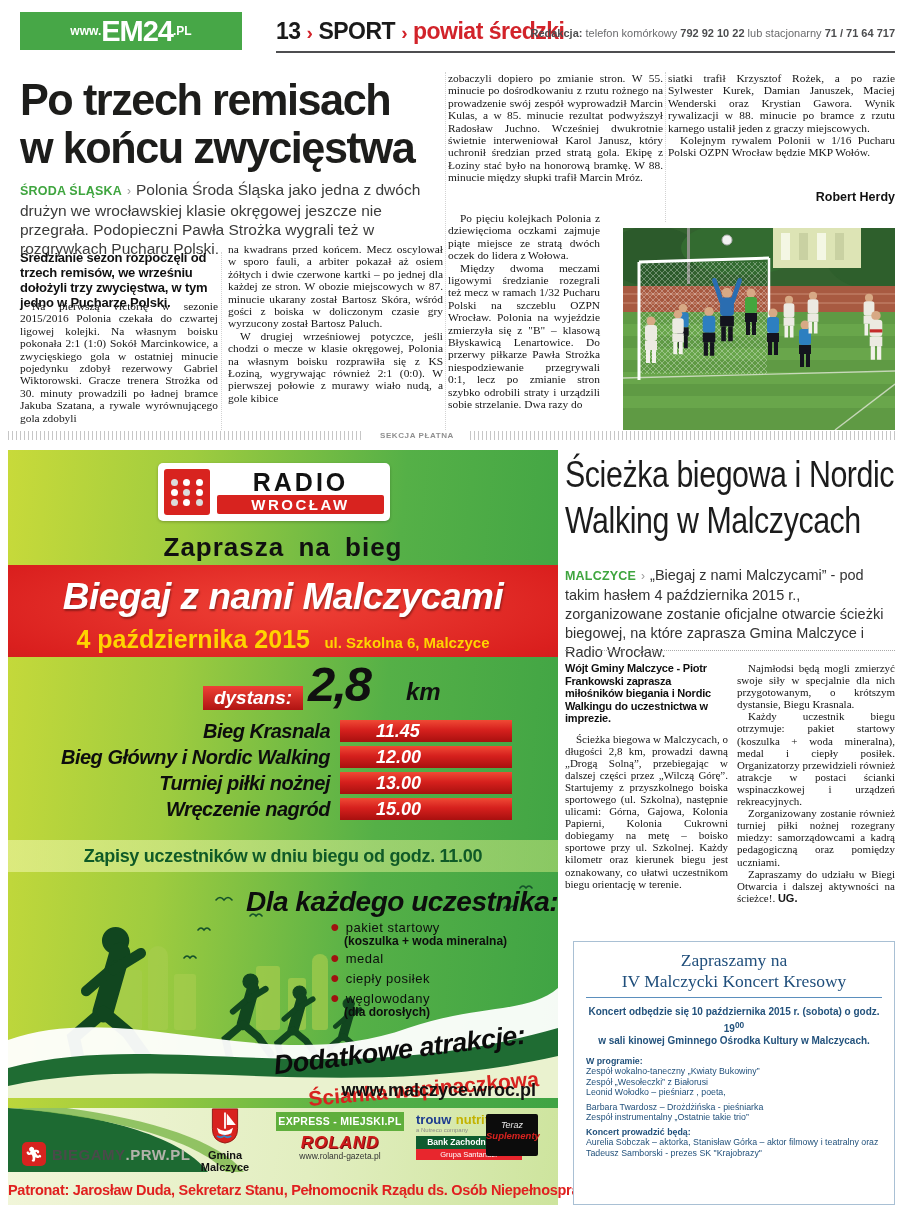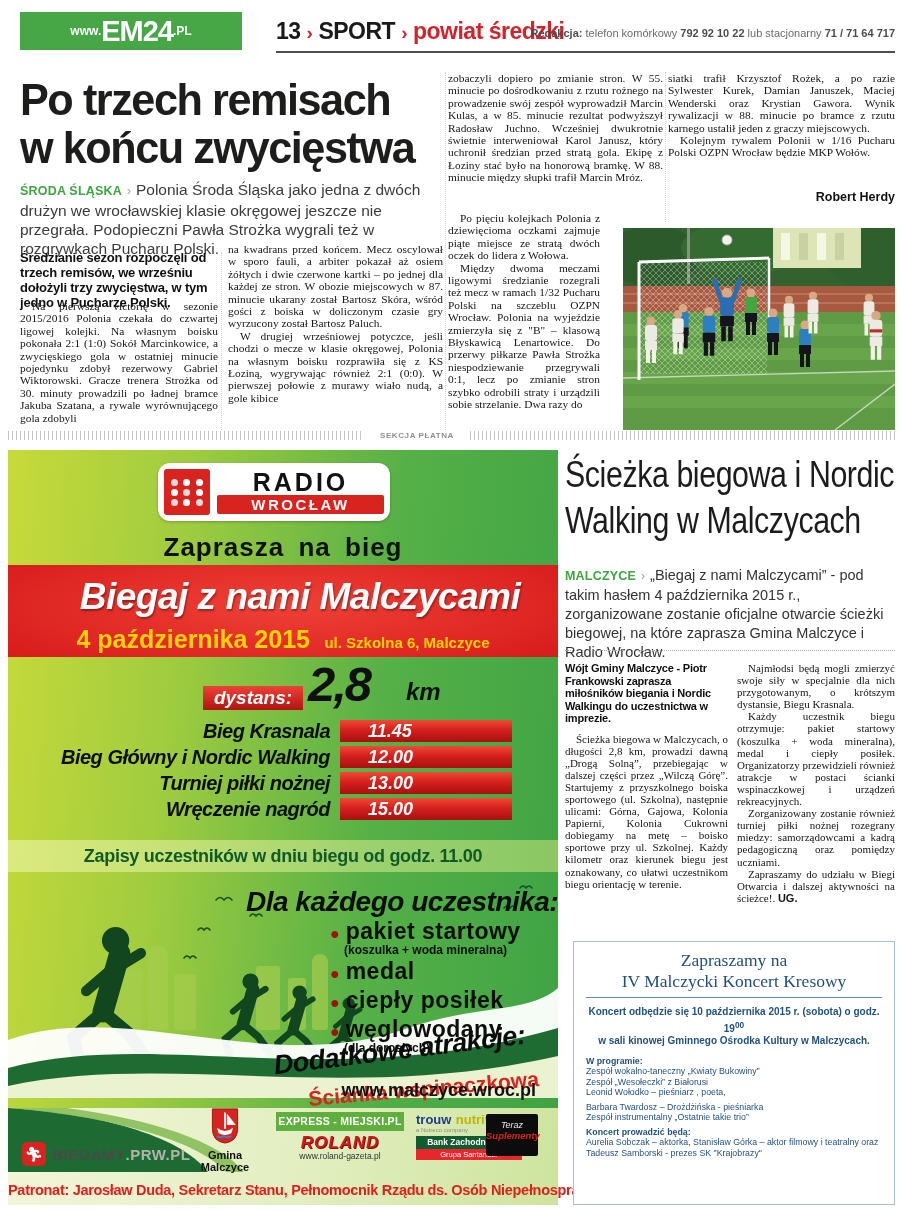--- a/index.html
+++ b/index.html
@@ -42,56 +42,56 @@
   
   .hatch-row{left:8px;top:431px;width:887px;display:flex;align-items:center;}
   .hatch{height:9px;background:repeating-linear-gradient(90deg,#c6c6c6 0,#c6c6c6 1px,transparent 1px,transparent 4px);}
   .hatch.f1{flex:1;}
   .hatch.f2{width:425px;}
   .hatch-label{font-size:8px;font-weight:bold;color:#8f8f8f;letter-spacing:.6px;margin:0 16px;white-space:nowrap;}
 
   
   .ad{left:8px;top:450px;width:550px;height:755px;
       background:linear-gradient(95deg,#c8da3a 0%,#9fcc3f 30%,#55b047 65%,#3ea344 100%);}
-  .radio-box{left:150px;top:13px;width:232px;height:58px;background:#fff;border-radius:12px;
+  .radio-box{left:150px;top:13px;width:232px;height:58px;background:#fff;border-radius:5px;
       box-shadow:0 1px 3px rgba(0,0,0,.25);display:flex;align-items:center;padding:0 6px;box-sizing:border-box;}
   .radio-sq{width:46px;height:46px;background:#d8231f;border-radius:3px;margin-right:7px;
       display:grid;grid-template-columns:repeat(3,1fr);align-content:center;justify-items:center;gap:3px;padding:6px;box-sizing:border-box;}
   .radio-sq i{width:7px;height:7px;border-radius:50%;}
   .radio-txt{flex:1;text-align:center;}
   .radio-txt .r1{font-size:25px;font-weight:bold;letter-spacing:3px;color:#121212;line-height:24px;}
   .radio-txt .r2{background:#d8231f;color:#fff;font-size:15px;font-weight:bold;letter-spacing:2.5px;
       border-radius:2px;line-height:19px;margin-top:1px;}
   .ad-invite{left:0;top:82px;width:550px;text-align:center;font-size:26px;font-weight:bold;color:#101010;letter-spacing:1px;word-spacing:6px;}
   .banner{left:0;top:115px;width:550px;height:92px;
       background:radial-gradient(130% 170% at 50% 45%,#ef4136 0%,#da1f1e 45%,#8e1513 100%);}
-  .banner-title{left:17px;top:11px;width:550px;text-align:center;color:#fff;font-size:37px;font-weight:bold;
+  .banner-title{left:0;top:11px;width:550px;text-align:center;color:#fff;font-size:37px;font-weight:bold;
       font-style:italic;letter-spacing:-0.5px;text-shadow:1px 2px 2px rgba(0,0,0,.35);white-space:nowrap;}
   .banner-date{left:0;top:60px;width:550px;text-align:center;color:#ffd400;white-space:nowrap;}
   .banner-date .d1{font-size:25px;font-weight:bold;}
   .banner-date .d2{font-size:15px;font-weight:bold;margin-left:10px;}
   .dist-label{left:195px;top:236px;width:100px;height:24px;background:linear-gradient(180deg,#ef4136,#b01412);
       color:#fff;font-size:19px;font-style:italic;font-weight:bold;text-align:center;line-height:24px;}
   .dist-val{left:300px;top:206px;font-size:49px;font-weight:bold;font-style:italic;color:#101010;letter-spacing:-2px;}
   .dist-unit{left:398px;top:228px;font-size:24px;font-weight:bold;font-style:italic;color:#101010;}
   .sched-row{left:0;width:550px;height:22px;}
   .sched-label{position:absolute;left:0;top:0;width:322px;text-align:right;font-size:20px;font-weight:bold;
       font-style:italic;color:#0d0d0d;letter-spacing:-0.5px;line-height:22px;white-space:nowrap;}
   .sched-time{position:absolute;left:332px;top:0;width:172px;height:22px;
       background:linear-gradient(180deg,#f04a35 0%,#d6201d 45%,#a8100f 100%);
-      color:#fff;font-size:18px;font-weight:bold;font-style:italic;line-height:22px;padding-left:28px;box-sizing:border-box;}
+      color:#fff;font-size:18px;font-weight:bold;font-style:italic;line-height:22px;padding-left:36px;box-sizing:border-box;}
   .signup{left:0;top:390px;width:550px;height:32px;line-height:32px;text-align:center;
       background:linear-gradient(90deg,rgba(243,249,180,.55),rgba(210,235,130,.5));
       color:#0f5a27;font-size:18px;font-weight:bold;letter-spacing:-0.3px;}
   .runners-svg{left:0;top:422px;width:550px;height:226px;}
   .perks-title{left:238px;top:436px;font-size:28px;font-weight:bold;font-style:italic;color:#0d0d0d;letter-spacing:-0.5px;white-space:nowrap;}
   .perks{left:322px;top:468px;width:220px;}
   .perk{margin-bottom:2px;color:#0d0d0d;}
   .perk .dot{color:#a01210;font-size:16px;margin-right:6px;}
-  .perk .pt{font-size:23px;font-weight:bold;letter-spacing:.5px;}
+  .perk .pt{font-size:13px;font-weight:normal;letter-spacing:.5px;}
   .perk .pn{font-size:12px;font-weight:bold;display:block;margin-left:14px;line-height:11px;}
   .extras-title{left:265px;top:585px;font-size:27px;font-weight:bold;font-style:italic;color:#0b0b0b;
       transform:rotate(-7deg);white-space:nowrap;letter-spacing:-0.5px;}
   .extras-item{left:300px;top:627px;font-size:21px;font-weight:bold;color:#d8231f;
       transform:rotate(-5deg);white-space:nowrap;}
   .ad-www{right:22px;top:630px;font-size:18px;font-weight:bold;color:#111;}
   .ad-bottom{left:0;top:658px;width:550px;height:97px;
       background:linear-gradient(100deg,#f2f6da 0%,#e2eec0 55%,#cde49d 100%);}
   .swoosh{left:0;top:0;width:260px;height:64px;}
   .patronage{left:0;top:74px;width:550px;text-align:center;font-size:14.5px;font-weight:bold;color:#e0201f;letter-spacing:-0.3px;white-space:nowrap;}

